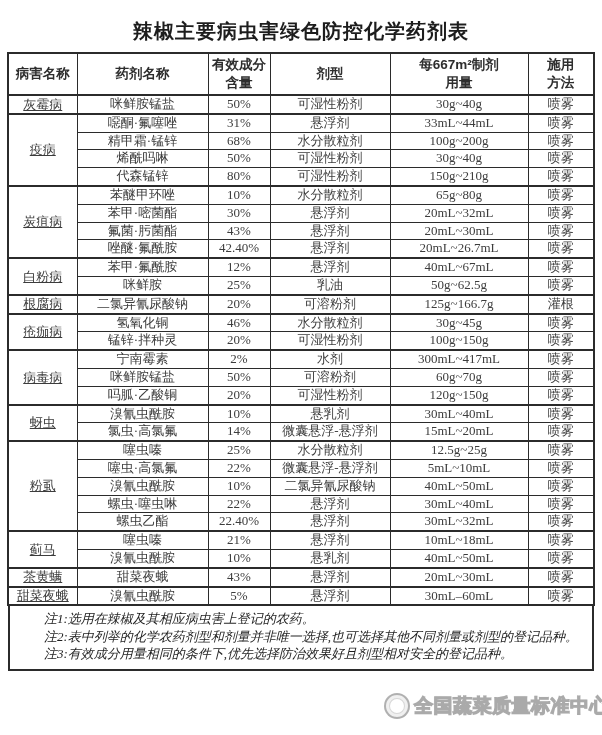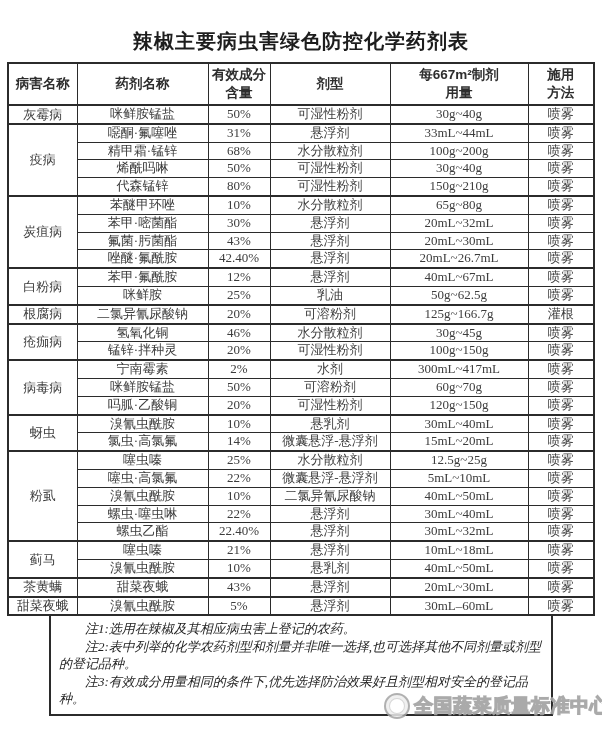--- a/index.html
+++ b/index.html
@@ -1,33 +1,33 @@
 <!DOCTYPE html>
 <html><head>
 <meta charset="utf-8">
 <style>
   html,body{margin:0;padding:0;background:#ffffff;}
   body{width:602px;height:735px;overflow:hidden;}
   .page{position:relative;width:602px;height:735px;background:#fff;
         font-family:"Liberation Serif","DejaVu Serif",serif;}
-  .title{padding-top:28px;text-align:center;
+  .title{padding-top:18px;text-align:center;
          font-family:"Liberation Sans","DejaVu Sans",sans-serif;
          font-weight:700;font-size:20px;color:#1d1d1d;letter-spacing:1px;}
   table.pest{border-collapse:collapse;table-layout:fixed;width:586px;
              margin:7px auto 0;border:2px solid #2b2b2b;padding-left:32px;}
   table.pest th,table.pest td{border:1px solid #2b2b2b;text-align:center;
              vertical-align:middle;padding:0 2px;overflow:hidden;}
   table.pest thead th{font-family:"Liberation Sans","DejaVu Sans",sans-serif;
              font-weight:700;font-size:13.5px;color:#2e2e2e;height:40px;
              line-height:1.3;white-space:pre-line;}
   table.pest tbody td{height:16.8px;line-height:16.8px;font-size:13px;
              color:#3c3c3c;white-space:nowrap;}
-  table.pest tbody td.disease{white-space:normal;line-height:1.2;}
+  table.pest tbody td.disease{white-space:normal;line-height:1.2;text-decoration:underline;}
   table.pest tr.group-start td{border-top:2px solid #2b2b2b;}
-  .notes{box-sizing:border-box;width:504px;margin:-2px auto 0;
+  .notes{box-sizing:border-box;width:586px;margin:-2px auto 0;
          border:2px solid #2b2b2b;padding:4px 8px 6px;background:#fff;}
   .note{margin:0;text-indent:2em;font-size:13px;line-height:17.5px;
         font-style:italic;color:#1f1f1f;}
   .watermark{position:absolute;left:384px;top:693px;display:flex;
              align-items:center;gap:4px;opacity:.92;pointer-events:none;}
   .wm-logo{display:inline-block;width:22px;height:22px;border-radius:50%;
            border:2px solid rgba(155,155,155,.85);
            background:rgba(255,255,255,.55);
            box-shadow:inset 0 0 0 3px rgba(255,255,255,.6),
                       inset 0 0 0 4px rgba(170,170,170,.5);}

